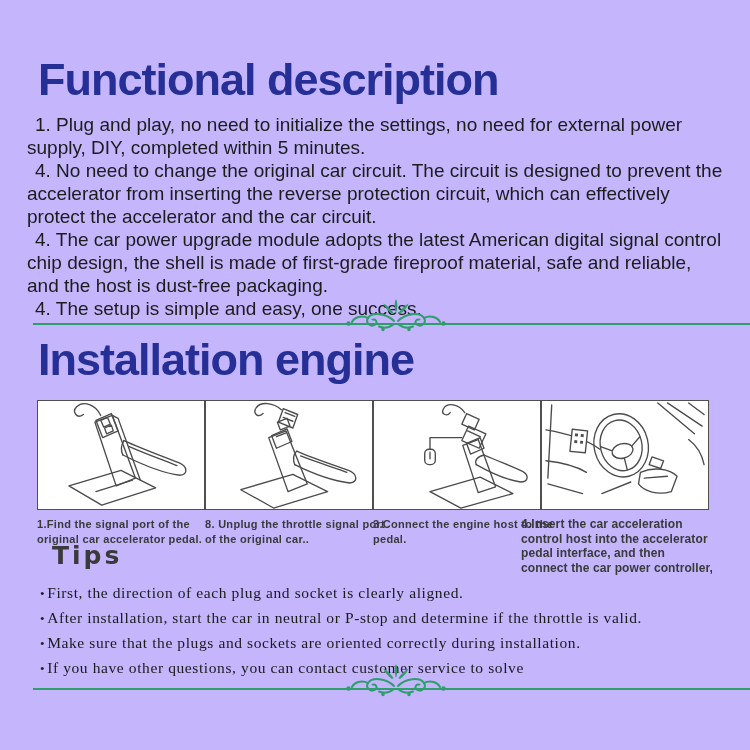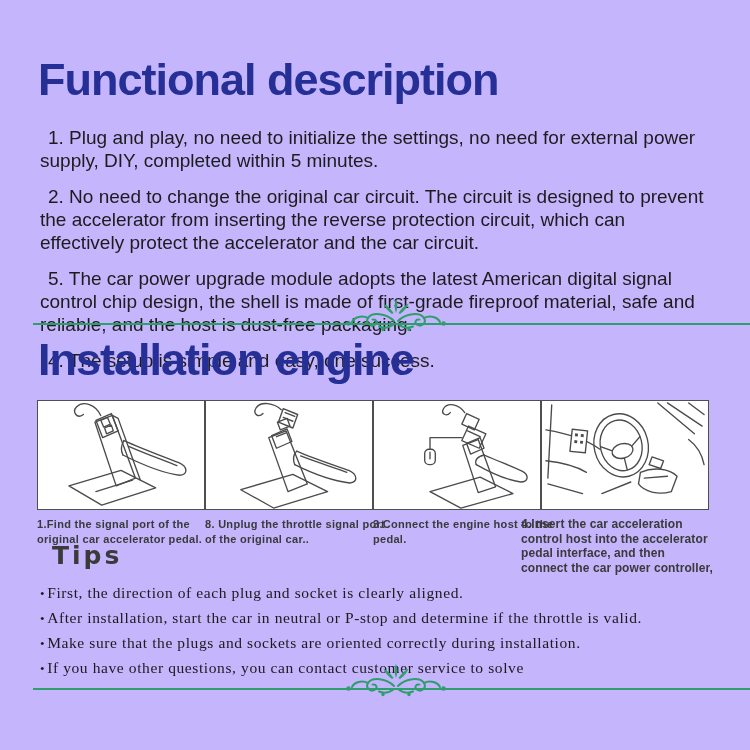--- a/index.html
+++ b/index.html
@@ -14,21 +14,21 @@
     position:absolute;left:38px;margin:0;
     font-size:45px;font-weight:bold;letter-spacing:-1px;
     color:#252f95;
   }
   .t1{top:54px;}
   .t2{top:334px;}
   .para-block{
     position:absolute;top:113px;left:27px;width:700px;
     font-size:19px;line-height:23px;color:#1c1c1c;
   }
-  .para-block p{margin:13px;text-indent:8px;}
+  .para-block p{margin:0;text-indent:8px;}
   .divider{
     position:absolute;left:33px;right:24px;height:0;
     border-top:2px solid #2f9e6d;
   }
   .d1{top:323px;}
   .d2{top:688px;}
   .flourish{
     position:absolute;left:50%;transform:translateX(-50%);
     top:-27px;width:140px;height:36px;display:block;
   }
@@ -71,22 +71,22 @@
 </style>
 </head>
 <body>
 
 <div class="page">
 
   <h1 class="sec-title t1">Functional description</h1>
 
   <div class="para-block">
     <p>1. Plug and play, no need to initialize the settings, no need for external power supply, DIY, completed within 5 minutes.</p>
-    <p>2. No need to change the original car circuit. The circuit is designed to prevent the accelerator from inserting the reverse protection circuit, which can effectively protect the accelerator and the car circuit.</p>
-    <p>5. The car power upgrade module adopts the latest American digital signal control chip design, the shell is made of first-grade fireproof material, safe and reliable, and the host is dust-free packaging.</p>
+    <p>4. No need to change the original car circuit. The circuit is designed to prevent the accelerator from inserting the reverse protection circuit, which can effectively protect the accelerator and the car circuit.</p>
+    <p>4. The car power upgrade module adopts the latest American digital signal control chip design, the shell is made of first-grade fireproof material, safe and reliable, and the host is dust-free packaging.</p>
     <p>4. The setup is simple and easy, one success.</p>
   </div>
 
   <div class="divider d1">
     <svg class="flourish fl-svg" viewBox="0 0 140 36">
       <path class="leaf" d="M70,15 C68,9 68.5,4 70,1 C71.5,4 72,9 70,15 Z"></path>
       <path class="leaf" d="M66,16 C61,12 58.5,9 57.5,5.5 C61.5,7.5 64.5,11 67.5,15 Z"></path>
       <path class="leaf" d="M74,16 C79,12 81.5,9 82.5,5.5 C78.5,7.5 75.5,11 72.5,15 Z"></path>
       <g>
         <path d="M68,23 C60,15 46,14 42,20 C39.3,24.6 44,29.5 49,26.7 C52,24.8 50.3,20.6 46.5,21.6"></path>

